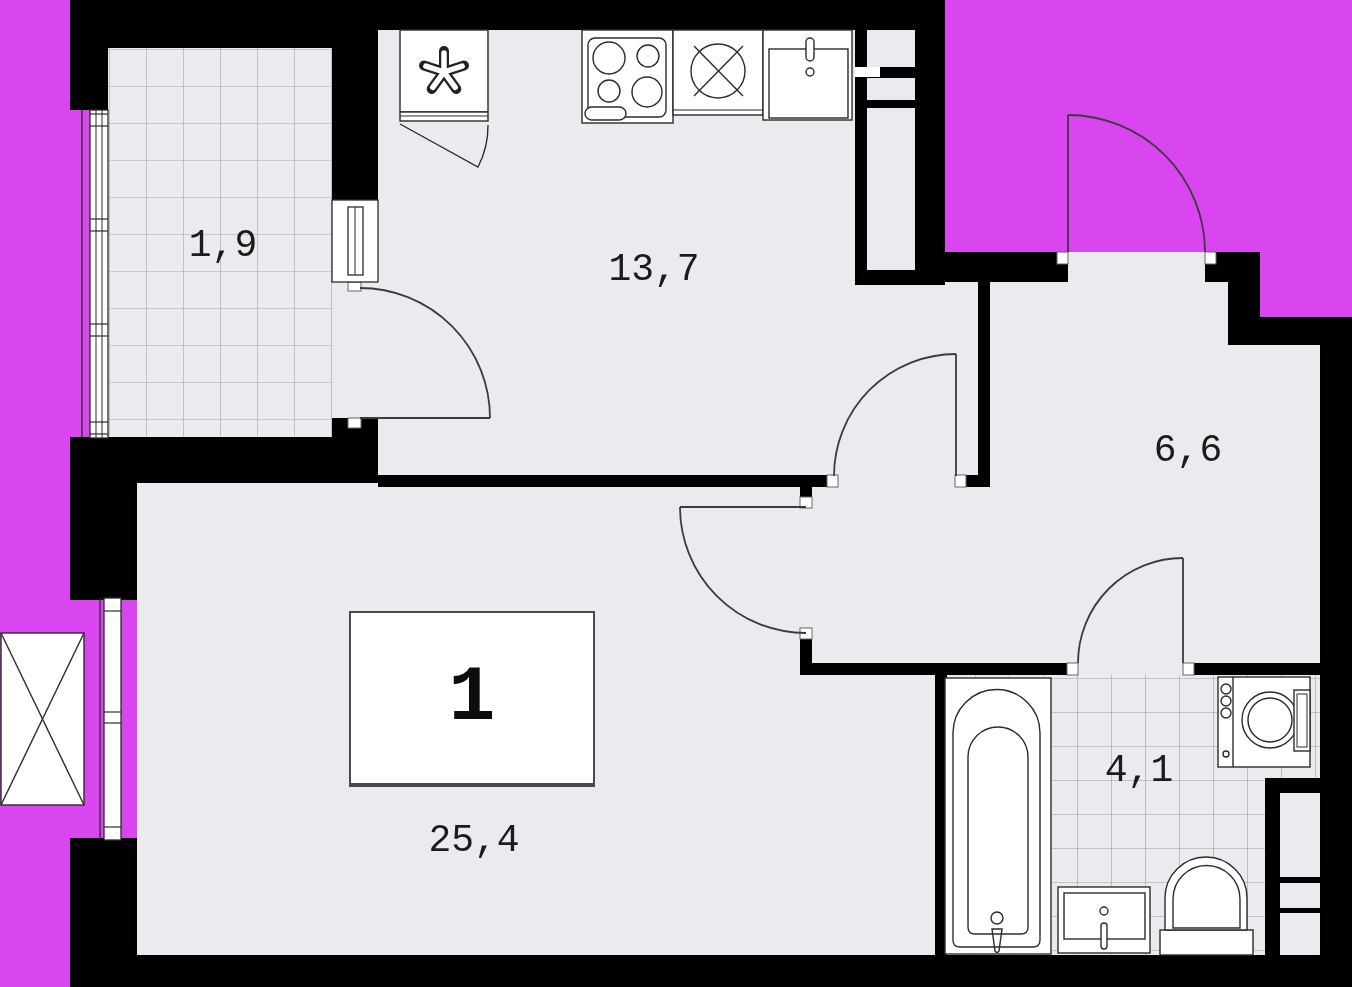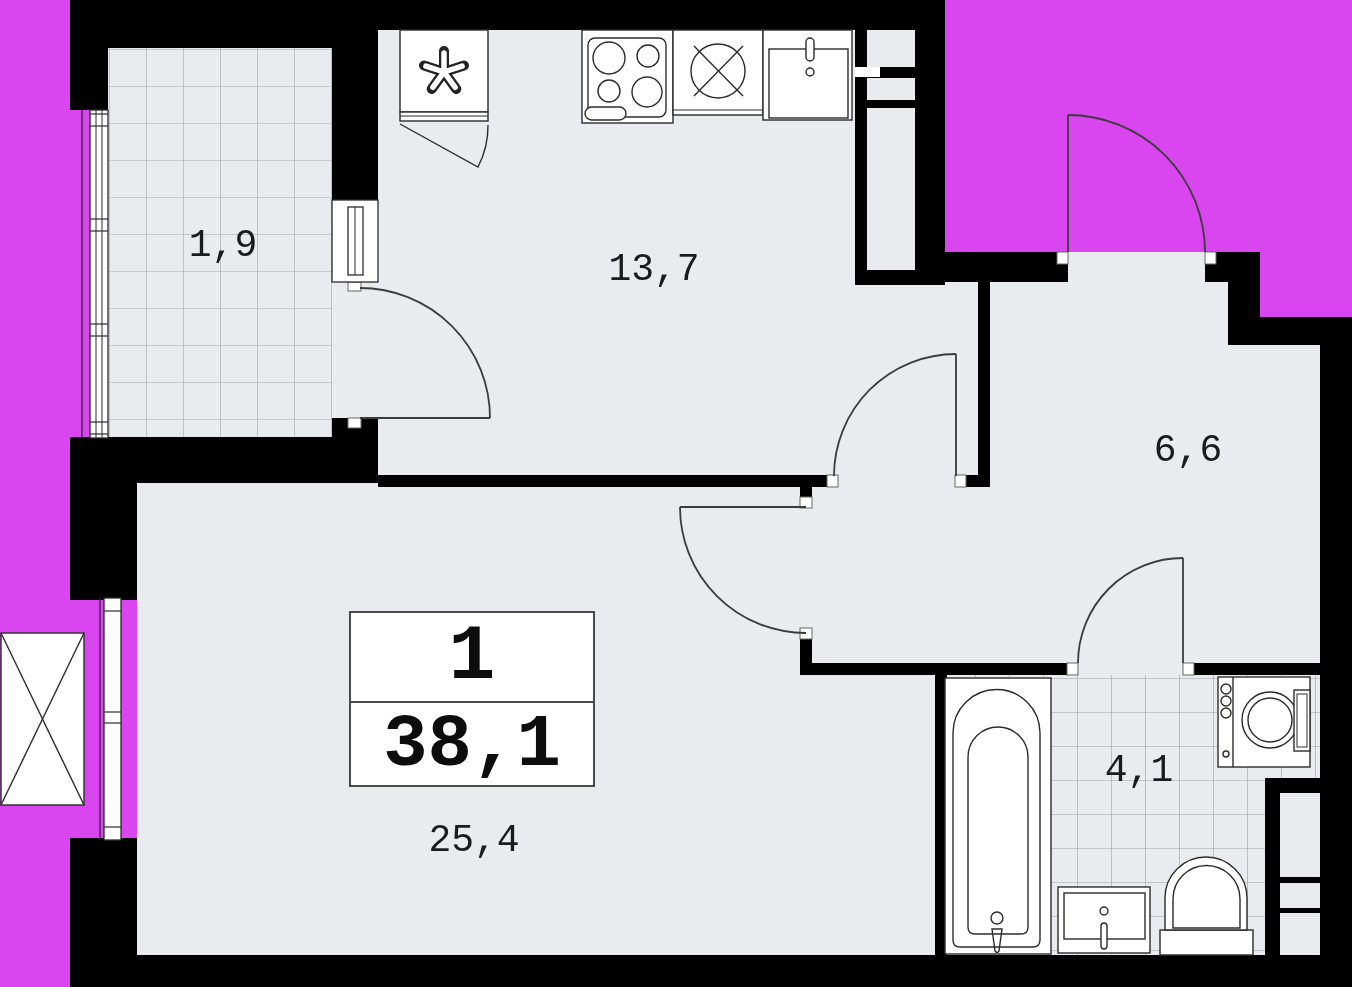--- a/index.html
+++ b/index.html
@@ -259,16 +259,15 @@
 </svg>
 
 <div class="room-label" style="left:223px;top:246px;">1,9</div>
 <div class="room-label" style="left:654px;top:270px;">13,7</div>
 <div class="room-label" style="left:1148px;top:451px;margin-left:40px;">6,6</div>
 <div class="room-label" style="left:1139px;top:771px;">4,1</div>
 <div class="room-label" style="left:474px;top:841px;">25,4</div>
 
 <div id="info-card">
   <div class="cell rooms">1</div>
-  <div class="cell area">38,1</div>
 </div>
 
 </div>
 
 </body></html>

